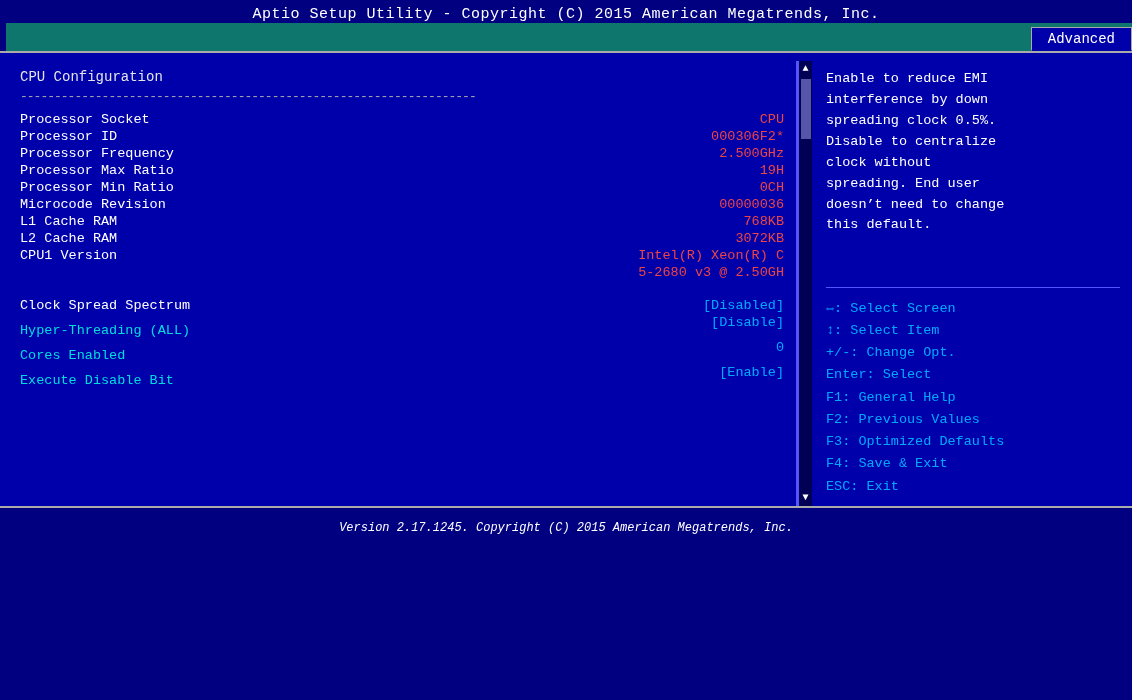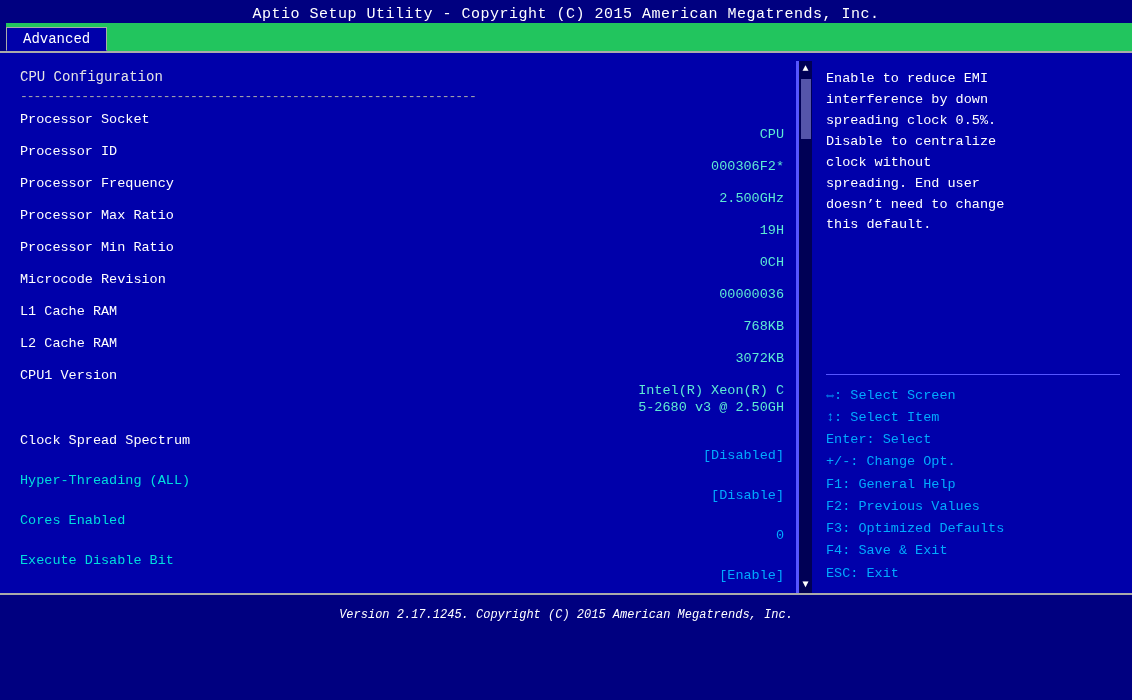--- a/index.html
+++ b/index.html
@@ -24,23 +24,23 @@
       background: #000080;
       text-align: center;
       padding: 6px 0 0 0;
       color: #ffffff;
       font-size: 15px;
       letter-spacing: 0.5px;
     }
 
     
     .tab-row {
-      background: #22c55e;
-      display: flex;
-      justify-content: flex-start;
+      background: #0f766e;
+      display: flex;
+      justify-content: flex-end;
       padding: 4px 0 0 0;
       margin-left: 6px;
     }
 
     .tab {
       padding: 3px 16px;
       font-size: 14px;
       color: #ffffff;
       border: 1px solid #aaaaaa;
     }
@@ -82,30 +82,29 @@
       margin-bottom: 8px;
       font-size: 13px;
       letter-spacing: -1px;
     }
 
     .config-row {
       display: flex;
       justify-content: space-between;
       margin-bottom: 2px;
       font-size: 13.5px;
-      flex-direction: column;
     }
 
     .config-row .label {
       color: #ffffff;
       min-width: 220px;
     }
 
     .config-row .value {
-      color: #5eead4;
+      color: #ef4444;
       text-align: right;
       min-width: 200px;
     }
 
     .config-row .value.highlight {
       color: #00aaff;
     }
 
     .spacer {
       height: 16px;
@@ -293,22 +292,22 @@
           <span>spreading. End user</span><br>
           <span>doesn’t need to change</span><br>
           <span>this default.</span>
         </div>
 
         <div class="divider-h"></div>
 
         <div class="key-help">
           <div>⇔: Select Screen</div>
           <div>↕: Select Item</div>
+          <div>+/-: Change Opt.</div>
           <div>Enter: Select</div>
-          <div>+/-: Change Opt.</div>
           <div>F1: General Help</div>
           <div>F2: Previous Values</div>
           <div>F3: Optimized Defaults</div>
           <div>F4: Save &amp; Exit</div>
           <div>ESC: Exit</div>
         </div>
       </div>
 
     </div>
   </div>

